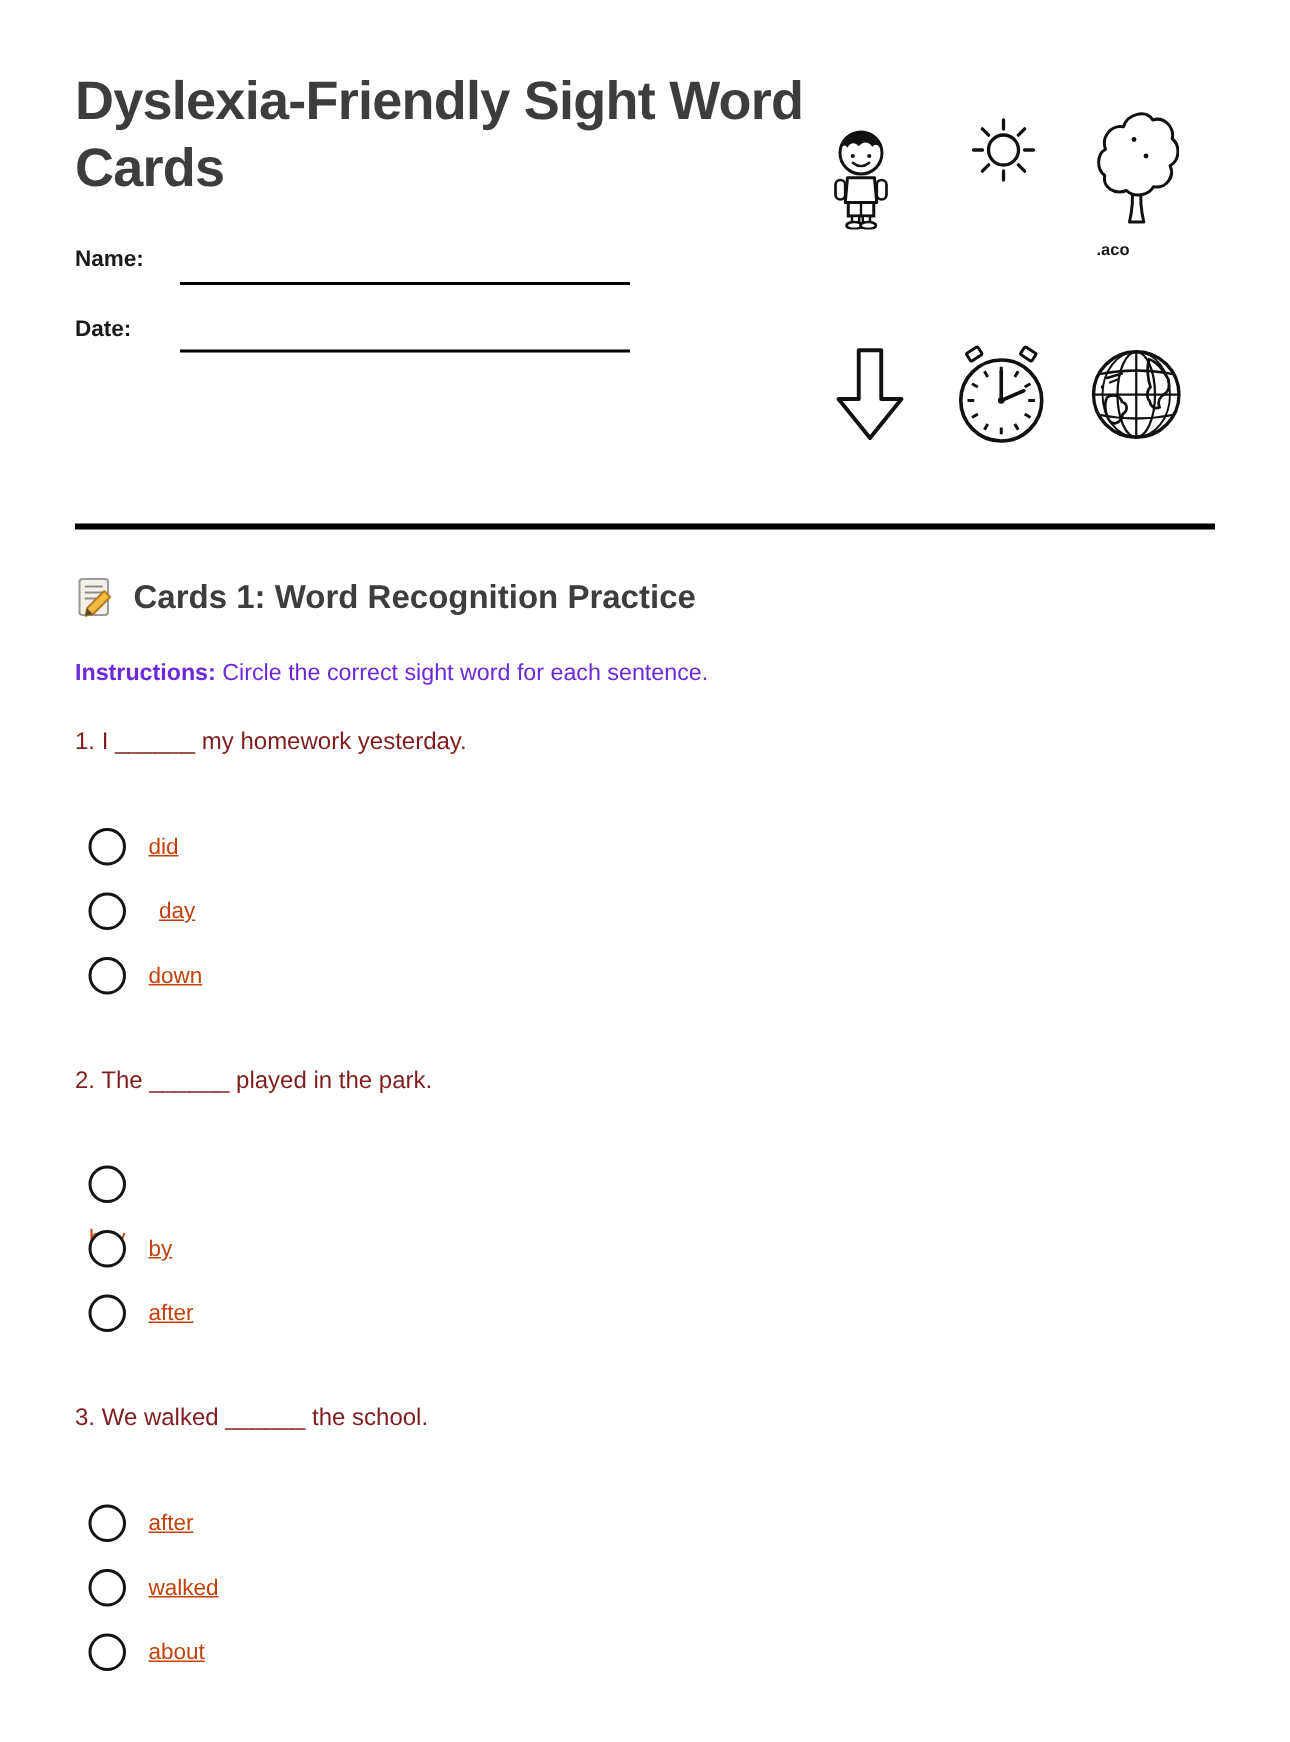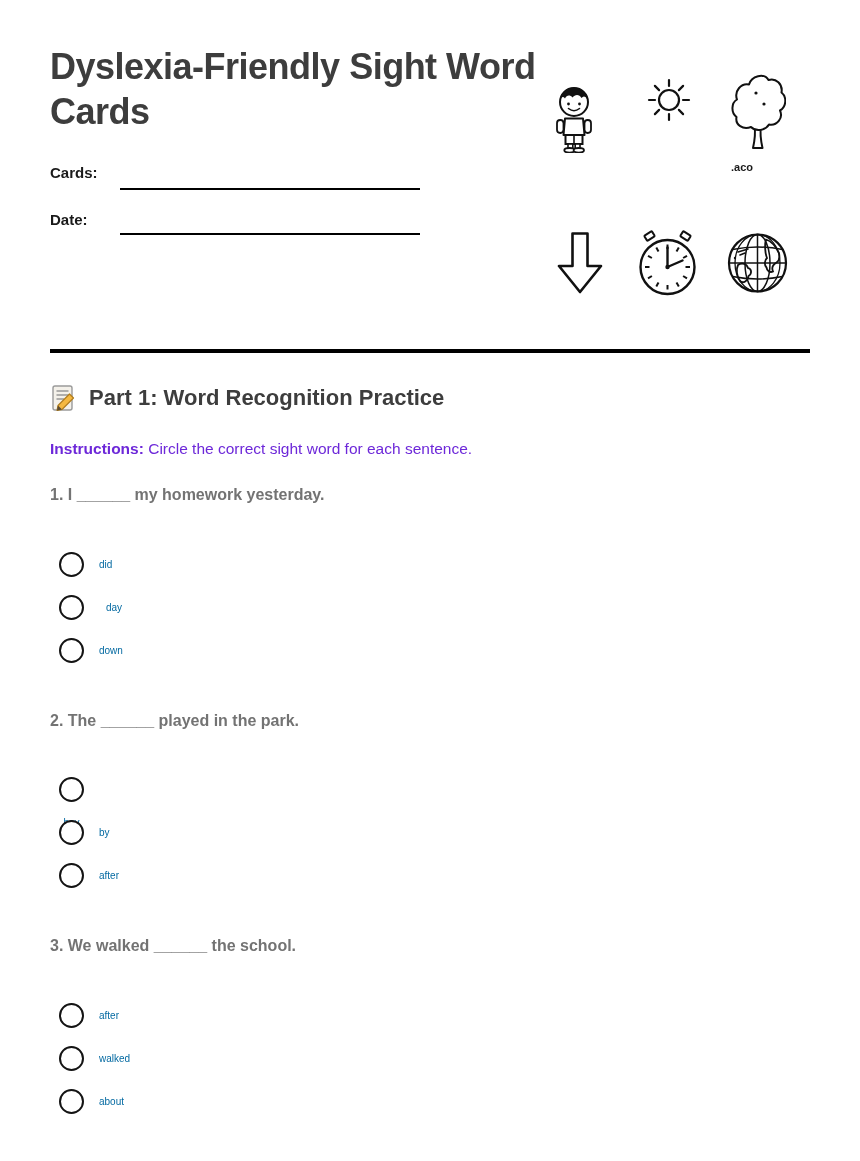--- a/index.html
+++ b/index.html
@@ -29,40 +29,40 @@
   }
   .section-heading {
     position:absolute; left:50px; top:384px; display:flex; align-items:center; gap:11px;
     font-size:22px; font-weight:700; color:#3d3d3d;
   }
   .instructions {
     position:absolute; left:50px; top:440px; font-size:15.5px; color:#6d28d9;
   }
   .instructions .bold { font-weight:700; }
   .question {
-    position:absolute; left:50px; font-size:16px; font-weight:700; color:#737373;text-align:right;
+    position:absolute; left:50px; font-size:16px; font-weight:400; color:#7f1d1d;text-align:right;
   }
   .option {
     position:absolute; left:59px; display:flex; align-items:center; gap:15px; height:25px;
   }
   .radio {
     width:25px; height:25px; box-sizing:border-box; background:#fff;
     border:2.6px solid #141414; border-radius:50%; flex:0 0 auto; cursor:pointer;
   }
-  .option-label { font-size:10px; color:#0369a1; }
+  .option-label { font-size:15px; color:#c2410c;text-decoration:underline; }
   svg { display:block; }
 </style>
 </head>
 <body>
 
 <div class="page">
 
   <div class="title">Dyslexia-Friendly Sight Word Cards</div>
 
-  <div class="field-label" style="top:164px;">Cards:</div>
+  <div class="field-label" style="top:164px;">Name:</div>
   <div class="write-line" style="top:172px;"></div>
 
   <div class="field-label" style="top:211px;">Date:</div>
   <div class="write-line" style="top:217px;"></div>
 
   <div class="icon" style="left:548px; top:84px;">
     <svg width="52" height="69" viewBox="0 0 52 69">
       <circle cx="26" cy="18" r="14" fill="#fff" stroke="#111" stroke-width="2"></circle>
       <path d="M12.5 16 C13 7.5 19.5 3.5 26 3.5 C32.5 3.5 39 7.5 39.5 16 C37.5 12 35.5 11.5 33.5 14 C31.5 10 27 10 24.5 13.5 C22 10.5 18.5 11 17 14.5 C15 12 13.5 13 12.5 16 Z" fill="#111"></path>
       <circle cx="20.5" cy="20" r="1.4" fill="#111"></circle>
@@ -159,21 +159,21 @@
         <rect x="3" y="2" width="19" height="24" rx="2" fill="#f4f1ea" stroke="#9a9a9a" stroke-width="1.4"></rect>
         <g stroke="#8a8a8a" stroke-width="1.3">
           <line x1="6.5" y1="7" x2="18.5" y2="7"></line>
           <line x1="6.5" y1="11" x2="18.5" y2="11"></line>
           <line x1="6.5" y1="15" x2="14" y2="15"></line>
         </g>
         <path d="M8 21.5 L19.5 10 L23.5 14 L12 25.5 L7 26.5 Z" fill="#f5b840" stroke="#b07d1e" stroke-width="1.2" stroke-linejoin="round"></path>
         <path d="M7 26.5 L8 21.5 L12 25.5 Z" fill="#5b4a2f"></path>
       </svg>
     </span>
-    <span>Part 1: Word Recognition Practice</span>
+    <span>Cards 1: Word Recognition Practice</span>
   </div>
 
   <div class="instructions">
     <span class="bold">Instructions:</span>
     <span>Circle the correct sight word for each sentence.</span>
   </div>
 
   <div class="question" style="top:486px;">1. I ______ my homework yesterday.</div>
   <div class="option" style="top:552px;">
     <div class="radio"></div>

